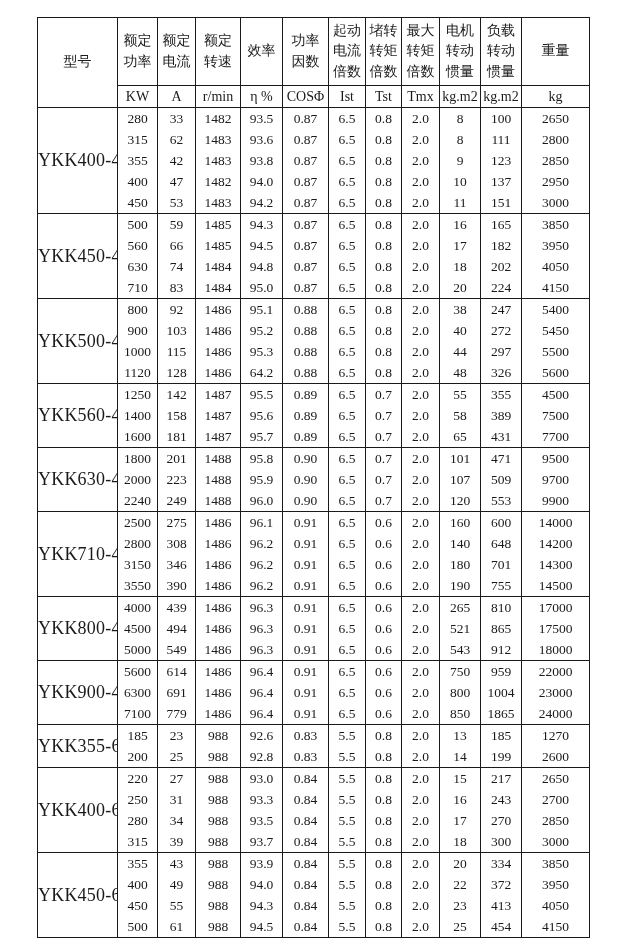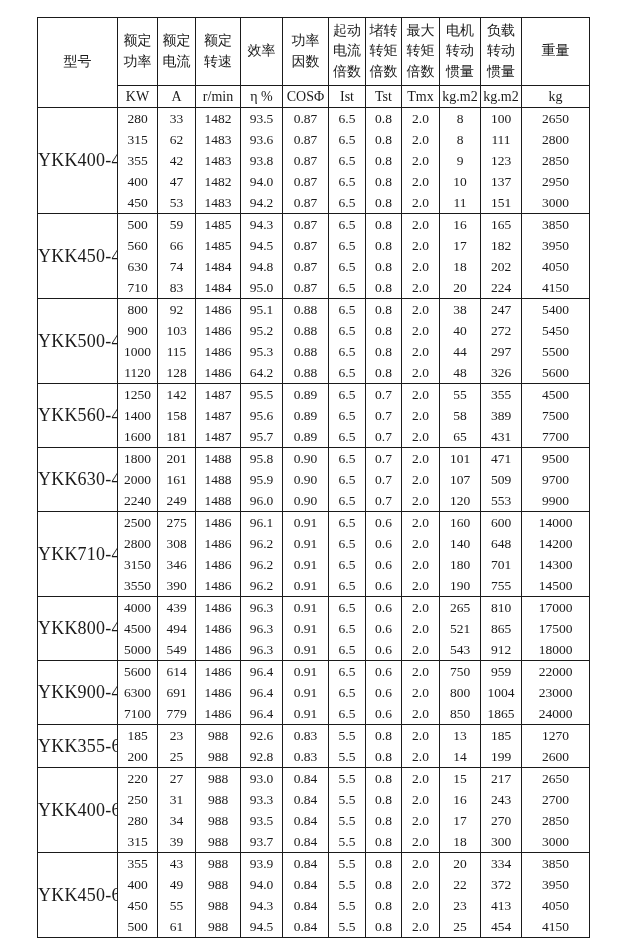--- a/index.html
+++ b/index.html
@@ -349,21 +349,21 @@
           <td>0.90</td>
           <td>6.5</td>
           <td>0.7</td>
           <td>2.0</td>
           <td>101</td>
           <td>471</td>
           <td>9500</td>
         </tr>
         <tr>
           <td>2000</td>
-          <td>161</td>
+          <td>223</td>
           <td>1488</td>
           <td>95.9</td>
           <td>0.90</td>
           <td>6.5</td>
           <td>0.7</td>
           <td>2.0</td>
           <td>107</td>
           <td>509</td>
           <td>9700</td>
         </tr>

